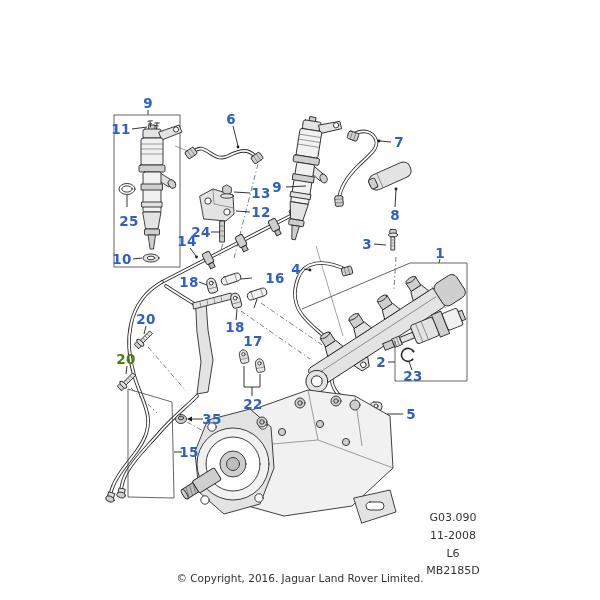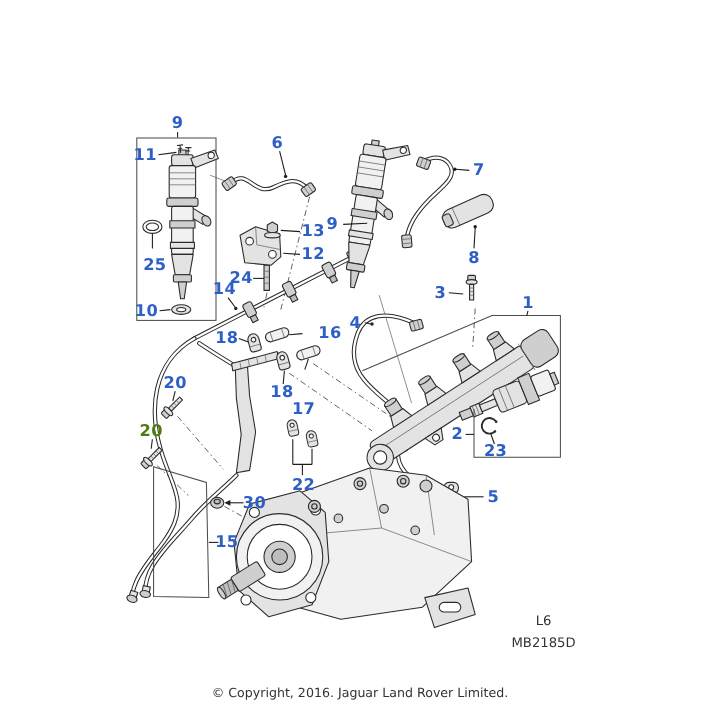--- a/index.html
+++ b/index.html
@@ -346,24 +346,26 @@
       <div class="callout" style="left: 253px; top: 315px; color: rgb(46, 95, 199); margin-top: 26px;">17</div>
       <div class="callout" style="left: 235px; top: 327px; color: rgb(46, 95, 199);">18</div>
       <div class="callout" style="left: 146px; top: 319px; color: rgb(46, 95, 199);">20</div>
       <div class="callout" style="left: 126px; top: 359px; color: #4d7c0f;">20</div>
       <div class="callout" style="left: 129px; top: 221px; color: rgb(46, 95, 199);">25</div>
       <div class="callout" style="left: 122px; top: 259px; color: rgb(46, 95, 199);">10</div>
       <div class="callout" style="left: 381px; top: 362px; color: rgb(46, 95, 199);">2</div>
       <div class="callout" style="left: 413px; top: 376px; color: rgb(46, 95, 199);">23</div>
       <div class="callout" style="left: 411px; top: 414px; color: rgb(46, 95, 199);">5</div>
       <div class="callout" style="left: 189px; top: 452px; color: rgb(46, 95, 199);">15</div>
-      <div class="callout" style="left: 212px; top: 419px; color: rgb(46, 95, 199);">30</div>
+      <div class="callout" style="left: 212px; top: 419px; color: rgb(46, 95, 199);">35</div>
       <div class="callout" style="left: 253px; top: 404px; color: rgb(46, 95, 199);">22</div>
     </div>
 
   <div class="infobox">
+    <div>G03.090</div>
+    <div>11-2008</div>
     <div>L6</div>
     <div>MB2185D</div>
   </div>
 
   <div class="copyright">© Copyright, 2016. Jaguar Land Rover Limited.</div>
 
 </div>
 
 </body></html>

